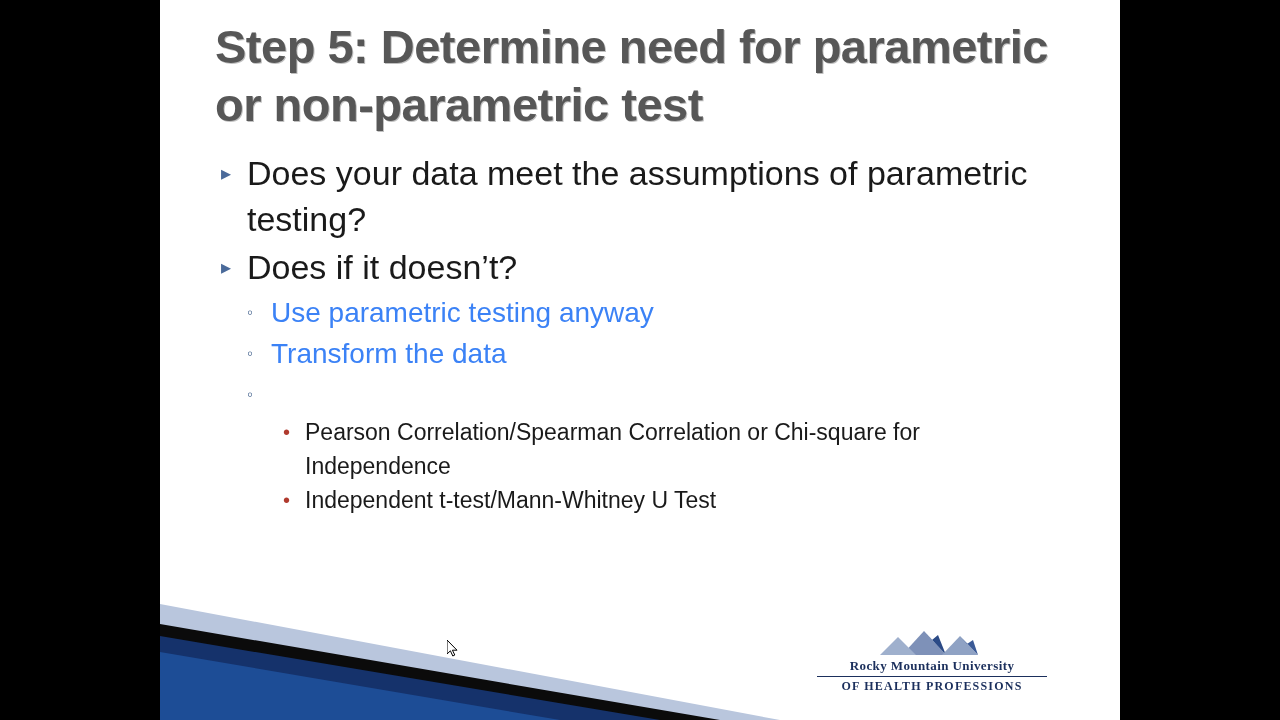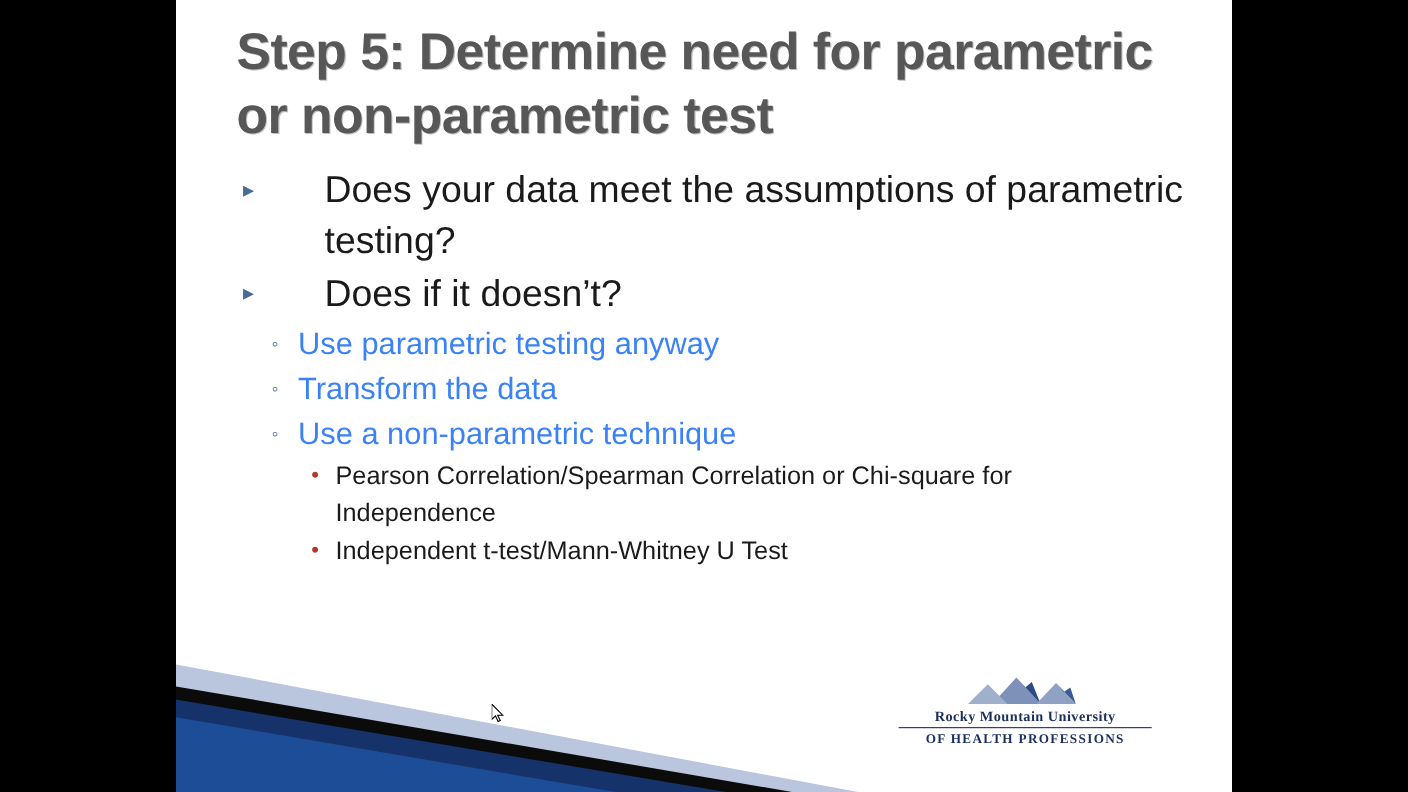--- a/index.html
+++ b/index.html
@@ -57,21 +57,20 @@
     width: 26px;
     color: #4a6a9a;
     font-size: 20px;
     line-height: 46px;
     padding-left: 6px;
   }
   .lvl1 .text {
     font-size: 34px;
     line-height: 46px;
     color: #1a1a1a;
-    margin-left: 48px;
   }
   .lvl2 {
     display: flex;
     align-items: flex-start;
     margin: 0 0 0 28px;
   }
   .lvl2 .bullet {
     flex: 0 0 auto;
     width: 24px;
     color: #46648f;
@@ -133,21 +132,21 @@
     white-space: nowrap;
   }
   .logo-sub {
     font-family: "Liberation Serif", serif;
     font-size: 12px;
     font-weight: bold;
     color: #1b2f5c;
     letter-spacing: 1.2px;
     border-top: 1.5px solid #1b2f5c;
     padding-top: 2px;
-    margin: 2px auto 15px;
+    margin: 2px auto 0;
     width: 230px;
     white-space: nowrap;
   }
   .cursor {
     position: absolute;
     left: 447px;
     top: 640px;
     width: 12px;
     height: 18px;
   }
@@ -177,21 +176,20 @@
         <span class="text">Use parametric testing anyway</span>
       </div>
 
       <div class="lvl2">
         <span class="bullet">◦</span>
         <span class="text">Transform the data</span>
       </div>
 
       <div class="lvl2">
         <span class="bullet">◦</span>
-        <span class="text">Use a non-parametric technique</span>
       </div>
 
       <div class="lvl3">
         <span class="bullet">•</span>
         <span class="text">Pearson Correlation/Spearman Correlation or Chi-square for Independence</span>
       </div>
 
       <div class="lvl3">
         <span class="bullet">•</span>
         <span class="text">Independent t-test/Mann-Whitney U Test</span>

